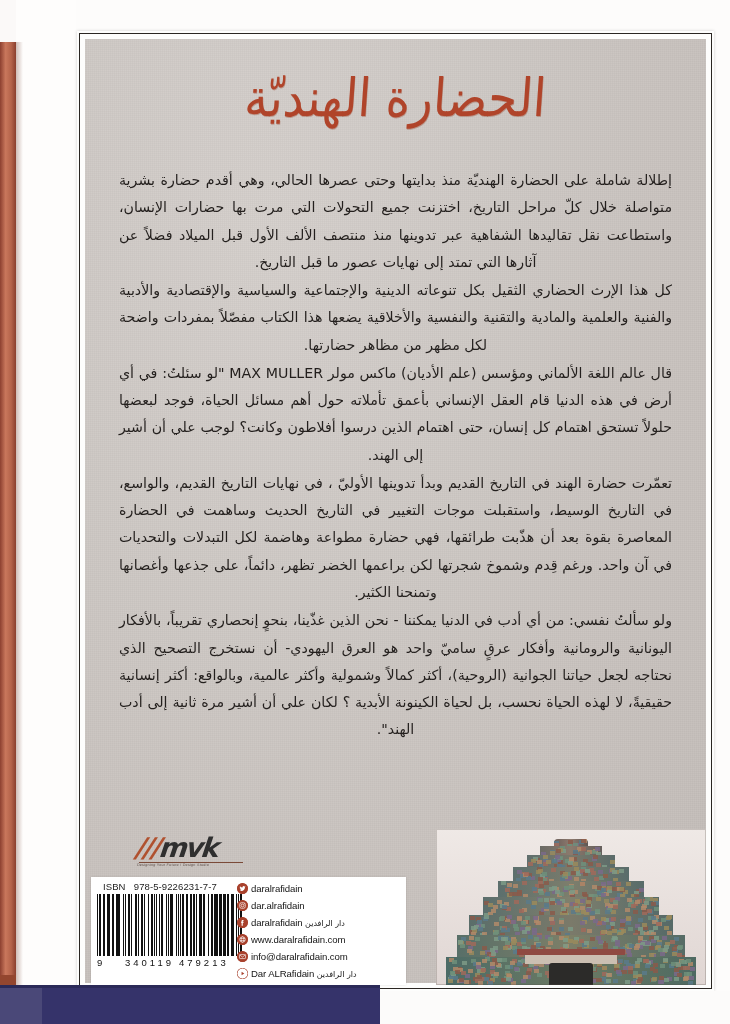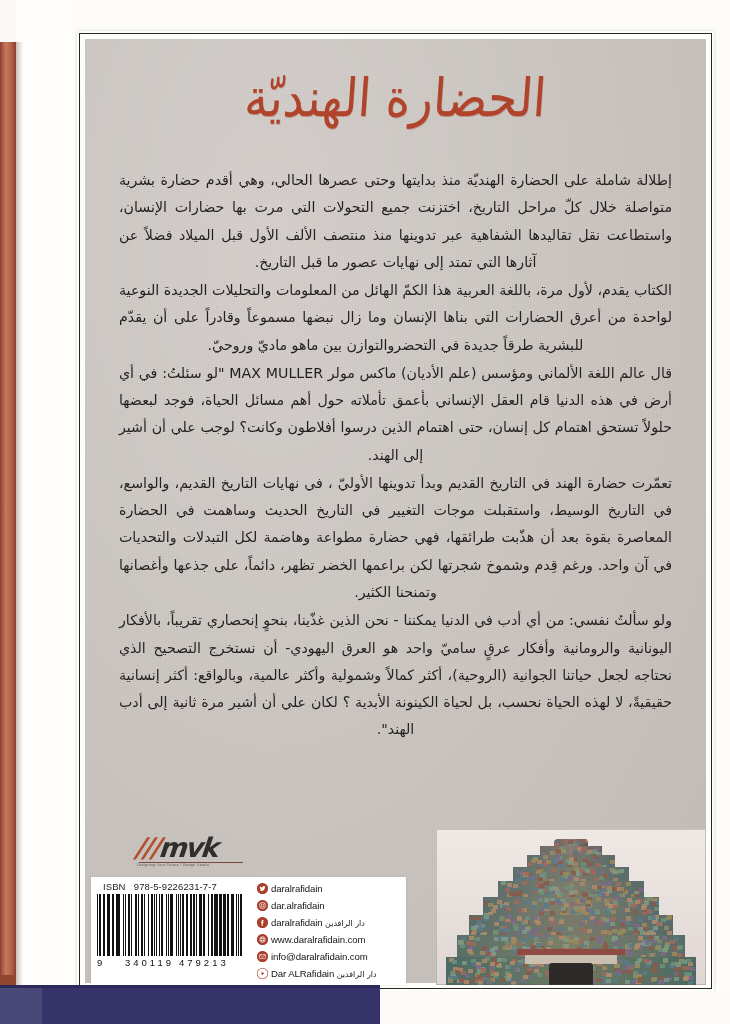--- a/index.html
+++ b/index.html
@@ -173,21 +173,21 @@
     color:#111;
     margin-top:1px;
   }
   #barcode-digits span{position:absolute;top:0;}
   .bd0{left:0px;}
   .bd1{left:28px;letter-spacing:3px;}
   .bd2{left:82px;letter-spacing:3px;}
 
   
   #social{
-    position:absolute;left:166px;top:3px;width:158px;
+    position:absolute;left:146px;top:3px;width:158px;
     font-family:"Liberation Sans", sans-serif;
   }
   .social-row{
     display:flex;align-items:center;gap:3px;
     height:17px;
     white-space:nowrap;
   }
   .sicon{
     width:11px;height:11px;border-radius:50%;
     background:#a8412c;
@@ -295,21 +295,21 @@
 
   <div id="cover">
     <div id="cover-frame"></div>
     <div id="cover-face">
       <div id="grain"></div>
 
       <div id="title">الحضارة الهنديّة</div>
 
       <div id="body-text">
         <p>إطلالة شاملة على الحضارة الهنديّة منذ بدايتها وحتى عصرها الحالي، وهي أقدم حضارة بشرية متواصلة خلال كلّ مراحل التاريخ، اختزنت جميع التحولات التي مرت بها حضارات الإنسان، واستطاعت نقل تقاليدها الشفاهية عبر تدوينها منذ منتصف الألف الأول قبل الميلاد فضلاً عن آثارها التي تمتد إلى نهايات عصور ما قبل التاريخ.</p>
-        <p>الكتاب يقدم، لأول مرة، باللغة العربية هذا الكمّ الهائل من المعلومات والتحليلات الجديدة النوعية لواحدة من أعرق الحضارات التي بناها الإنسان وما زال نبضها مسموعاً وقادراً على أن يقدّم للبشرية طرقاً جديدة في التحضروالتوازن بين ماهو ماديّ وروحيّ.</p>
+        <p>كل هذا الإرث الحضاري الثقيل بكل تنوعاته الدينية والإجتماعية والسياسية والإقتصادية والأدبية والفنية والعلمية والمادية والتقنية والنفسية والأخلاقية يضعها هذا الكتاب مفصّلاً بمفردات واضحة لكل مظهر من مظاهر حضارتها.</p>
         <p>قال عالم اللغة الألماني  ومؤسس (علم الأديان) ماكس مولر MAX MULLER "لو سئلتُ: في أي أرض في هذه الدنيا قام العقل الإنساني بأعمق تأملاته حول أهم مسائل الحياة، فوجد لبعضها حلولاً تستحق اهتمام كل إنسان، حتى اهتمام الذين درسوا أفلاطون وكانت؟ لوجب علي أن أشير إلى الهند.</p>
         <p>تعمّرت حضارة الهند في التاريخ القديم وبدأ تدوينها الأوليّ ، في نهايات التاريخ القديم، والواسع، في التاريخ الوسيط، واستقبلت موجات التغيير في التاريخ الحديث وساهمت في الحضارة المعاصرة بقوة بعد أن هذّبت طرائقها، فهي حضارة مطواعة وهاضمة لكل التبدلات والتحديات في آن واحد. ورغم قِدم وشموخ شجرتها لكن براعمها الخضر تظهر، دائماً، على جذعها وأغصانها وتمنحنا الكثير.</p>
         <p>ولو سألتُ نفسي: من أي أدب في الدنيا يمكننا - نحن الذين غذّينا، بنحوٍ إنحصاري تقريباً، بالأفكار اليونانية  والرومانية وأفكار عرقٍ ساميّ واحد هو العرق اليهودي- أن نستخرج التصحيح الذي نحتاجه لجعل حياتنا الجوانية (الروحية)، أكثر كمالاً وشمولية وأكثر عالمية، وبالواقع: أكثر إنسانية حقيقيةً، لا لهذه الحياة نحسب، بل لحياة الكينونة الأبدية ؟  لكان علي أن أشير مرة ثانية إلى أدب الهند".</p>
       </div>
 
       <div id="logo">
         <span id="logo-mark"><span class="bars">///</span><span class="k">mvk</span></span>
         <div id="logo-underline"></div>
         <span id="logo-tagline">Designing Your Future / Design Studio</span>
       </div>

